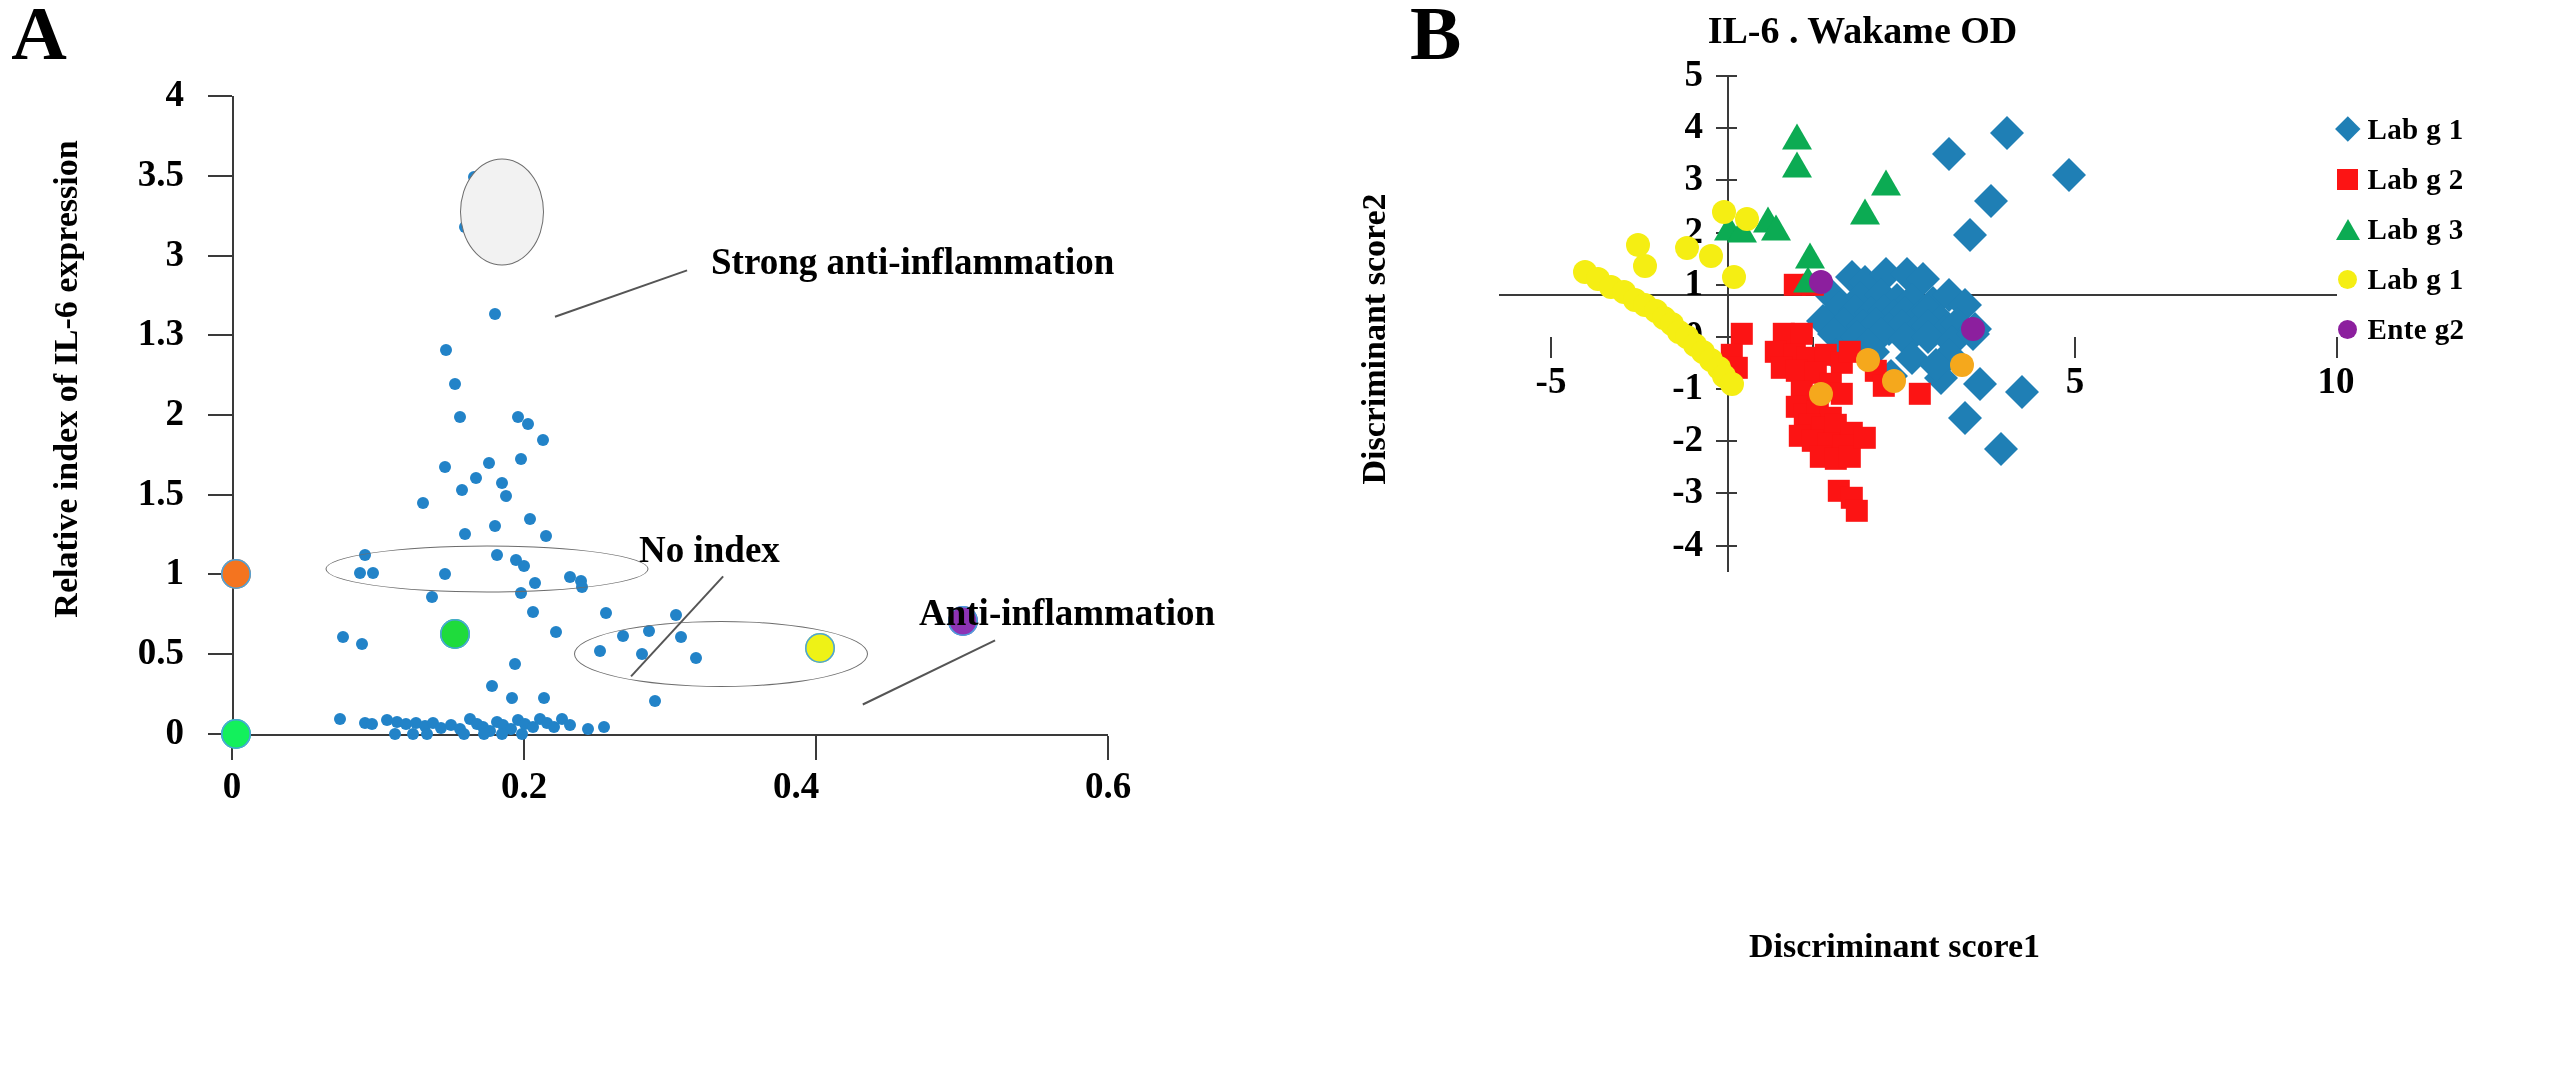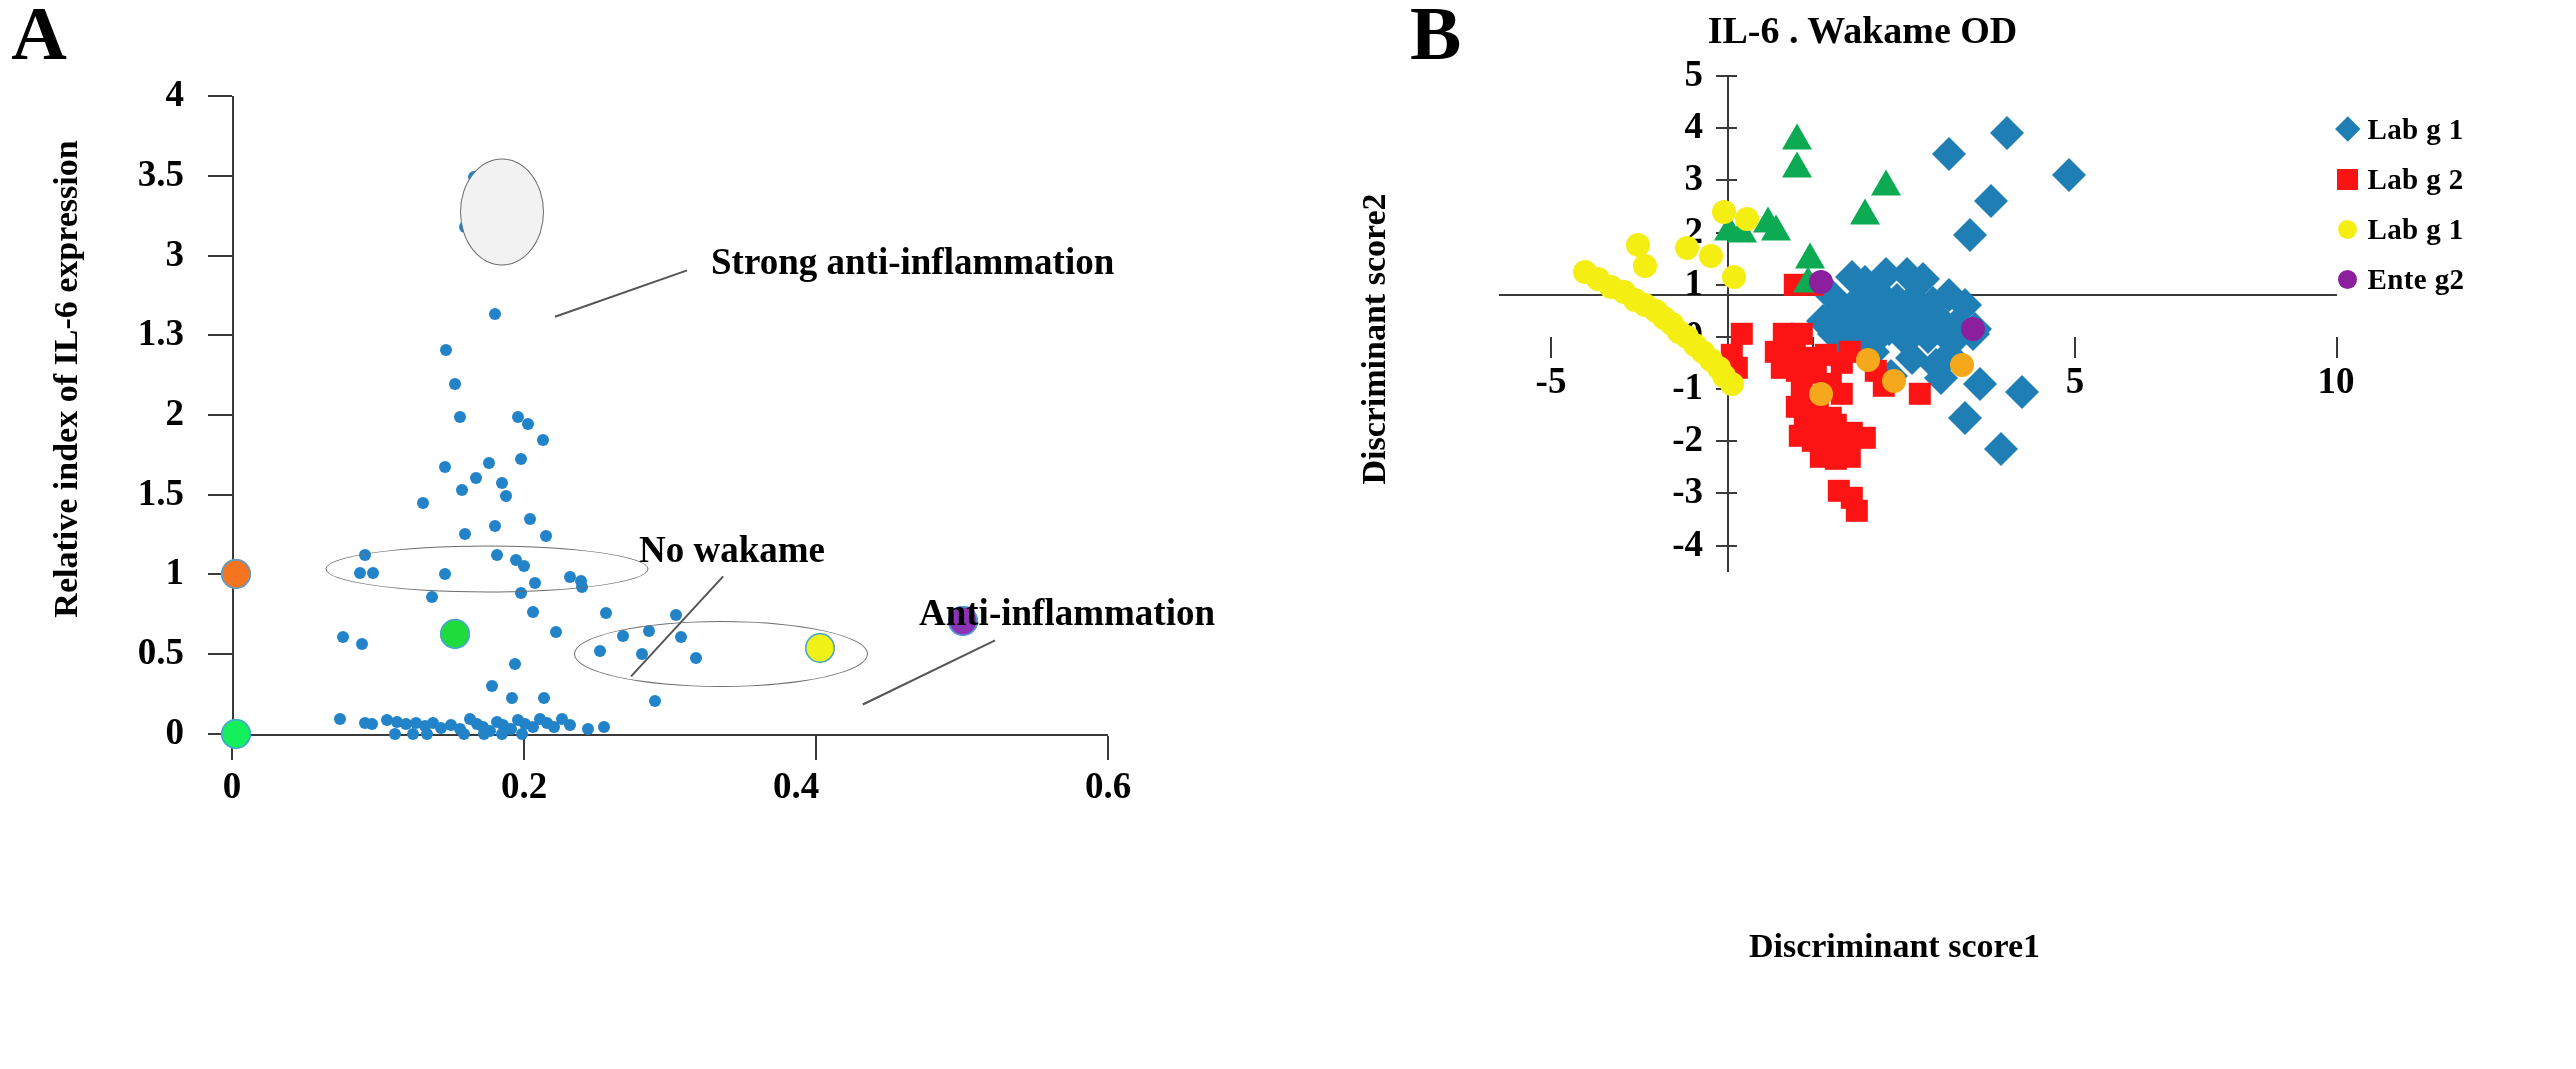--- a/index.html
+++ b/index.html
@@ -202,21 +202,21 @@
         <div class="a-dot" style="left: 502px; top: 734px;"></div>
         <div class="a-dot" style="left: 522px; top: 734px;"></div>
       </div>
 
     <div id="a-overlays">
         <div class="a-ellipse" id="a-ell-strong" style="left: 502px; top: 212px; width: 82px; height: 105px;"></div>
         <div class="a-ellipse" style="left: 487px; top: 569px; width: 321px; height: 45px;"></div>
         <div class="a-ellipse" style="left: 721px; top: 654px; width: 292px; height: 64px;"></div>
         <div class="a-annot" style="left: 711px; top: 240px;">Strong anti-inflammation</div>
         <div class="a-leader" style="left: 687px; top: 269px; width: 140px; transform: rotate(160.633deg);"></div>
-        <div class="a-annot" style="left: 639px; top: 528px;">No wakame</div>
+        <div class="a-annot" style="left: 639px; top: 528px;">No index</div>
         <div class="a-leader" style="left: 723px; top: 575px; width: 136px; transform: rotate(132.614deg);"></div>
         <div class="a-annot" style="left: 919px; top: 591px;">Anti-inflammation</div>
         <div class="a-leader" style="left: 995px; top: 639px; width: 147px; transform: rotate(154.134deg);"></div>
       </div>
 
     <div id="a-ylabel">Relative index of IL-6 expression</div>
   </div>
 
   <div id="panel-b">
     <div id="panel-b-letter" class="panel-letter" style="left:115px;">B</div>
@@ -404,20 +404,26 @@
           <span class="legend-label">Lab  g 1</span>
         </div>
         <div class="legend-row">
           <div class="legend-sym">
             <div class="ls-square" style="background: rgb(252, 20, 20);"></div>
           </div>
           <span class="legend-label">Lab  g 2</span>
         </div>
         <div class="legend-row">
           <div class="legend-sym">
+            <div class="ls-tri" style="border-bottom-color: rgb(12, 171, 83);"></div>
+          </div>
+          <span class="legend-label">Lab  g 3</span>
+        </div>
+        <div class="legend-row">
+          <div class="legend-sym">
             <div class="ls-circle" style="background: rgb(245, 238, 19);"></div>
           </div>
           <span class="legend-label">Lab  g 1</span>
         </div>
         <div class="legend-row">
           <div class="legend-sym">
             <div class="ls-circle" style="background: rgb(140, 31, 158);"></div>
           </div>
           <span class="legend-label">Ente g2</span>
         </div>

